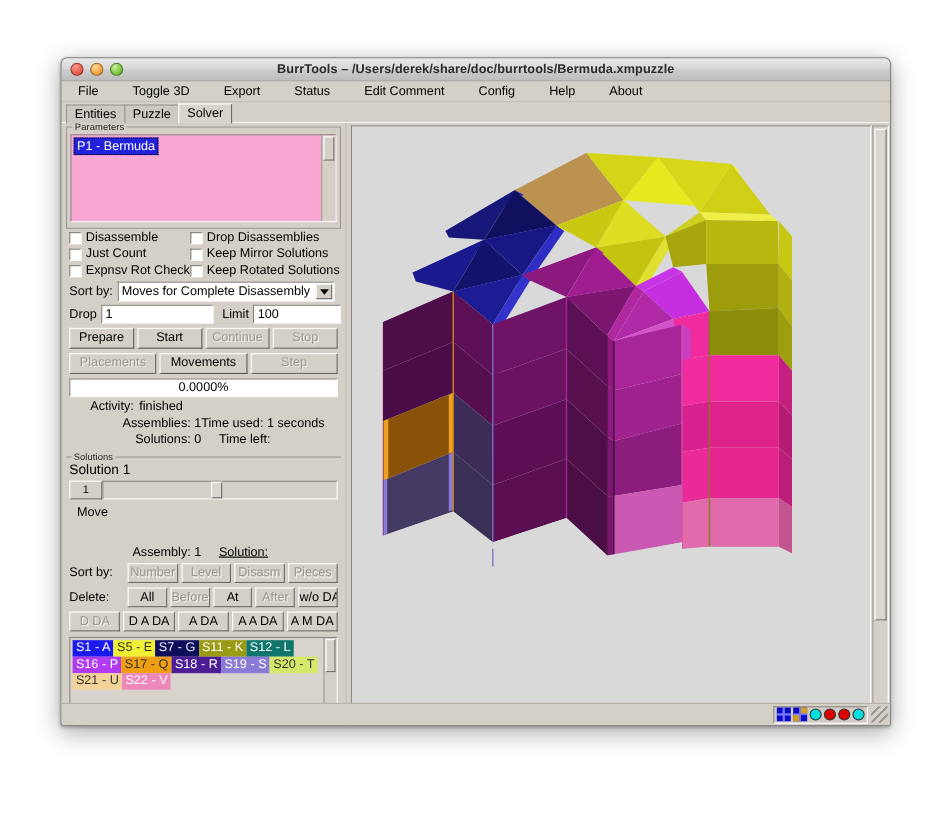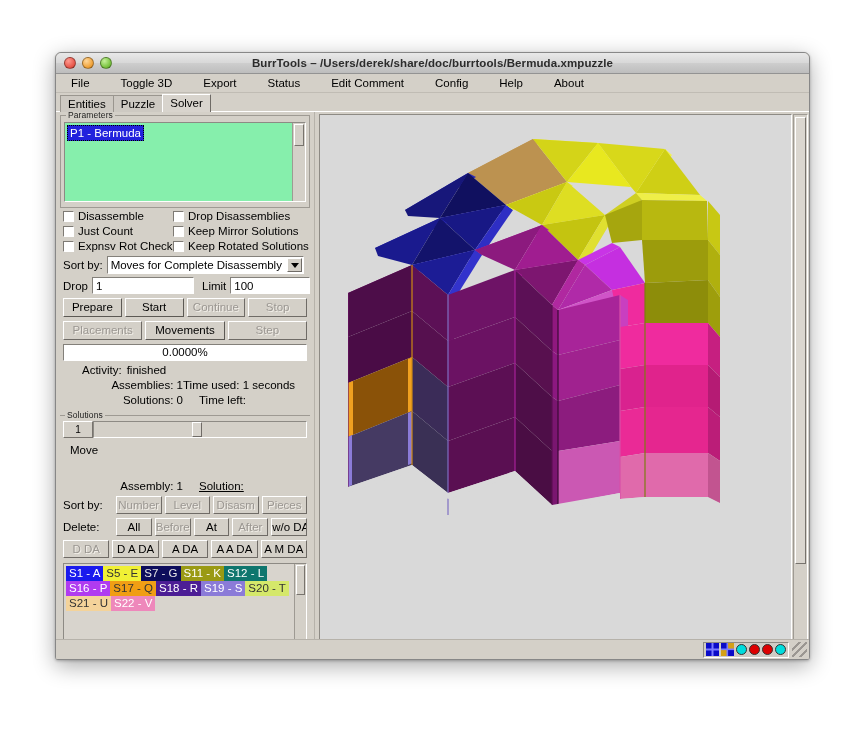--- a/index.html
+++ b/index.html
@@ -90,21 +90,21 @@
   
   .groupbox {
     border: 1px solid #9e9a93; position: relative; background: #d4d0c8;
   }
   .groupbox > .gb-title {
     position: absolute; top: -6px; left: 5px; background: #d4d0c8;
     font-size: 8.5px; color: #1c1c1c; padding: 0 2px; letter-spacing: 0.1px;
   }
 
   .listbox {
-    height: 80px; margin: 6px 3px 3px 3px; background: #86efac;
+    height: 80px; margin: 6px 3px 3px 3px; background: #f9a8d4;
     border: 1px solid; border-color: #8d8a84 #ffffff #ffffff #8d8a84;
     position: relative; overflow: hidden; text-decoration: underline;
   }
   .list-sel {
     margin: 2px 2px 0 2px; background: #2222dd; color: #ffffff;
     font-size: 11.5px; padding: 0 2px; display: inline-block;
     border: 1px dotted #000; line-height: 14px;
   }
   .vscroll {
     position: absolute; right: 0; top: 0; bottom: 0; width: 13px;
@@ -367,20 +367,21 @@
         <span class="c2" style="padding-left:16px;">
           <span>Time left:</span>
           <span></span>
         </span>
       </div>
 
       <div class="groupbox" style="margin-top:9px;border-bottom:none;border-left:none;border-right:none;height:auto;padding-top:2px;">
         <div class="gb-title">Solutions</div>
       </div>
 
+      <div style="font-size:12.5px;color:#000;margin:2px 0 0 3px;">Solution 1</div>
 
       <div class="slider">
         <div class="numbox">1</div>
         <div class="track">
           <div class="knob"></div>
         </div>
       </div>
 
       <div style="font-size:11.5px;color:#000;margin:6px 0 0 10px;">Move</div>
 

